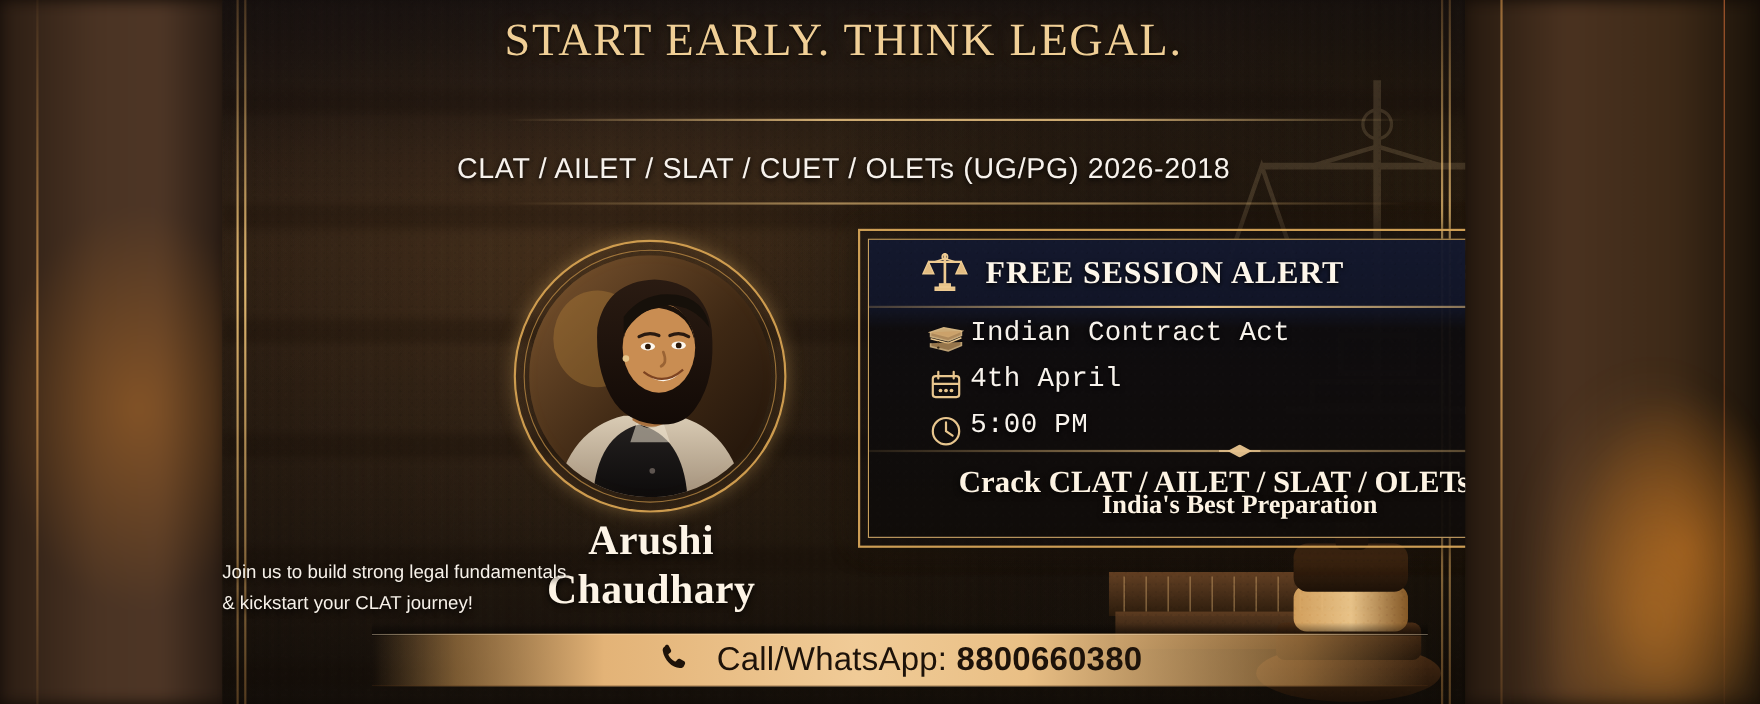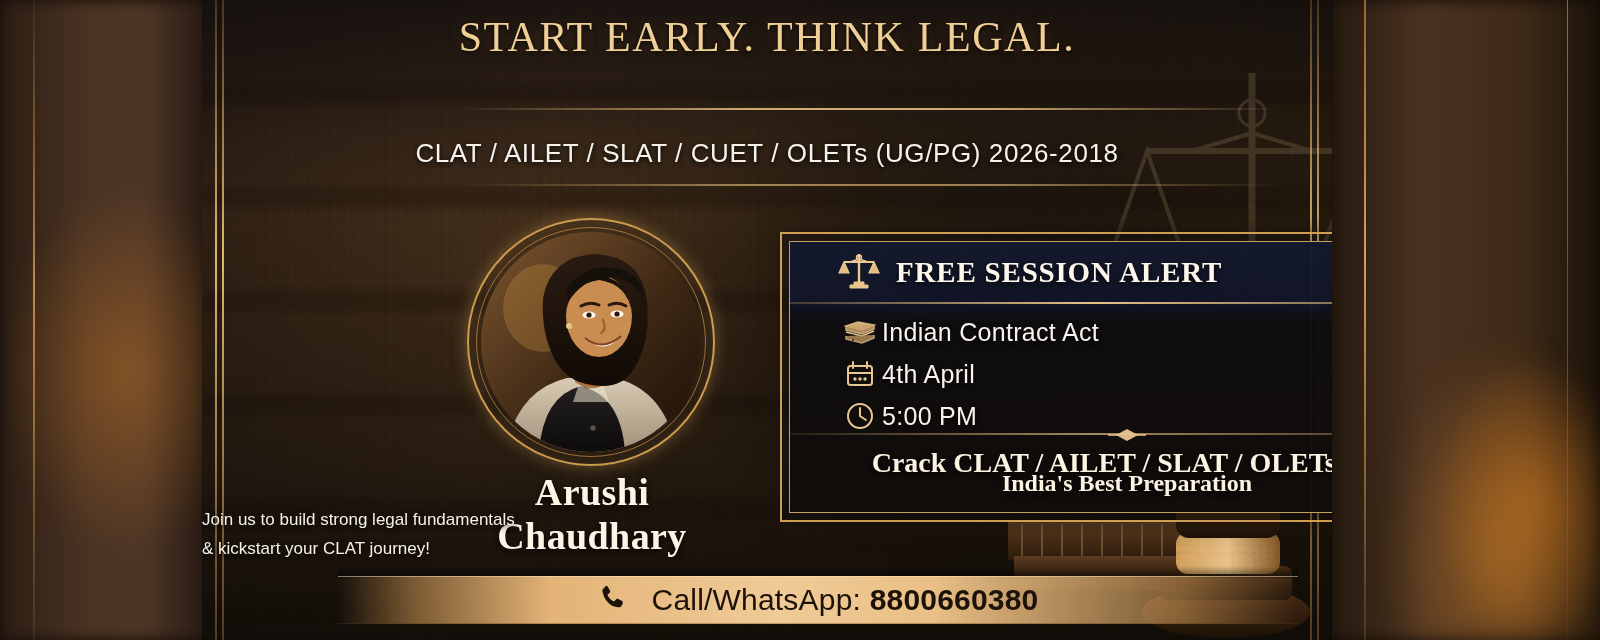--- a/index.html
+++ b/index.html
@@ -137,21 +137,20 @@
     position:absolute; left:245px; width:290px; top:502px; text-align:center;
     font-size:20px; color:#f3ece3; text-shadow:0 2px 5px rgba(0,0,0,.9);
   }
 
   
   #infobox {
     position:absolute; left:578px; top:208px; width:694px; height:290px;
     border:2px solid rgba(215,165,88,.95);
     box-shadow:0 0 22px rgba(0,0,0,.65), 0 0 26px rgba(255,190,100,.10);
     background:rgba(8,8,14,.25);
-    margin-top:24px;
   }
   #infobox-inner {
     position:absolute; inset:7px; border:1.5px solid rgba(225,180,104,.88);
     background:
       linear-gradient(180deg, rgba(19,24,46,.97) 0%, rgba(17,21,40,.97) 22%, rgba(14,12,14,.96) 30%, rgba(16,12,9,.95) 100%);
     overflow:hidden;
   }
   #ib-grain {
     position:absolute; inset:0; opacity:.35; mix-blend-mode:overlay;
     background-image:
@@ -170,21 +169,21 @@
   }
   .ib-sep {
     position:absolute; left:0; right:0; height:2px;
     background:linear-gradient(90deg,rgba(235,190,115,.22),rgba(242,205,140,.95) 45%,rgba(235,190,115,.3));
   }
   .ib-sep.s1 { top:60px; }
   .ib-sep.s2 { top:191px; height:1.5px;
     background:linear-gradient(90deg,rgba(225,180,110,.10),rgba(230,190,125,.70) 45%,rgba(225,180,110,.16)); }
 
   #detail-rows { position:absolute; left:48px; top:70px; }
-  .drow { display:flex; align-items:center; height:40px; margin-bottom:2px; }
+  .drow { display:flex; height:40px; margin-bottom:2px;font-family:Liberation Mono, monospace; }
   .drow .di { width:44px; display:flex; align-items:center; justify-content:center; }
   .drow .dt { font-size:25px; color:#f8f3ec; letter-spacing:.3px; text-shadow:0 2px 5px rgba(0,0,0,.9); }
 
   #diamond {
     position:absolute; left:50%; top:191px; transform:translate(-50%,-50%);
     width:38px; height:12px;
   }
 
   #tagline-1, #tagline-2 {
     position:absolute; left:0; right:0; text-align:center;

